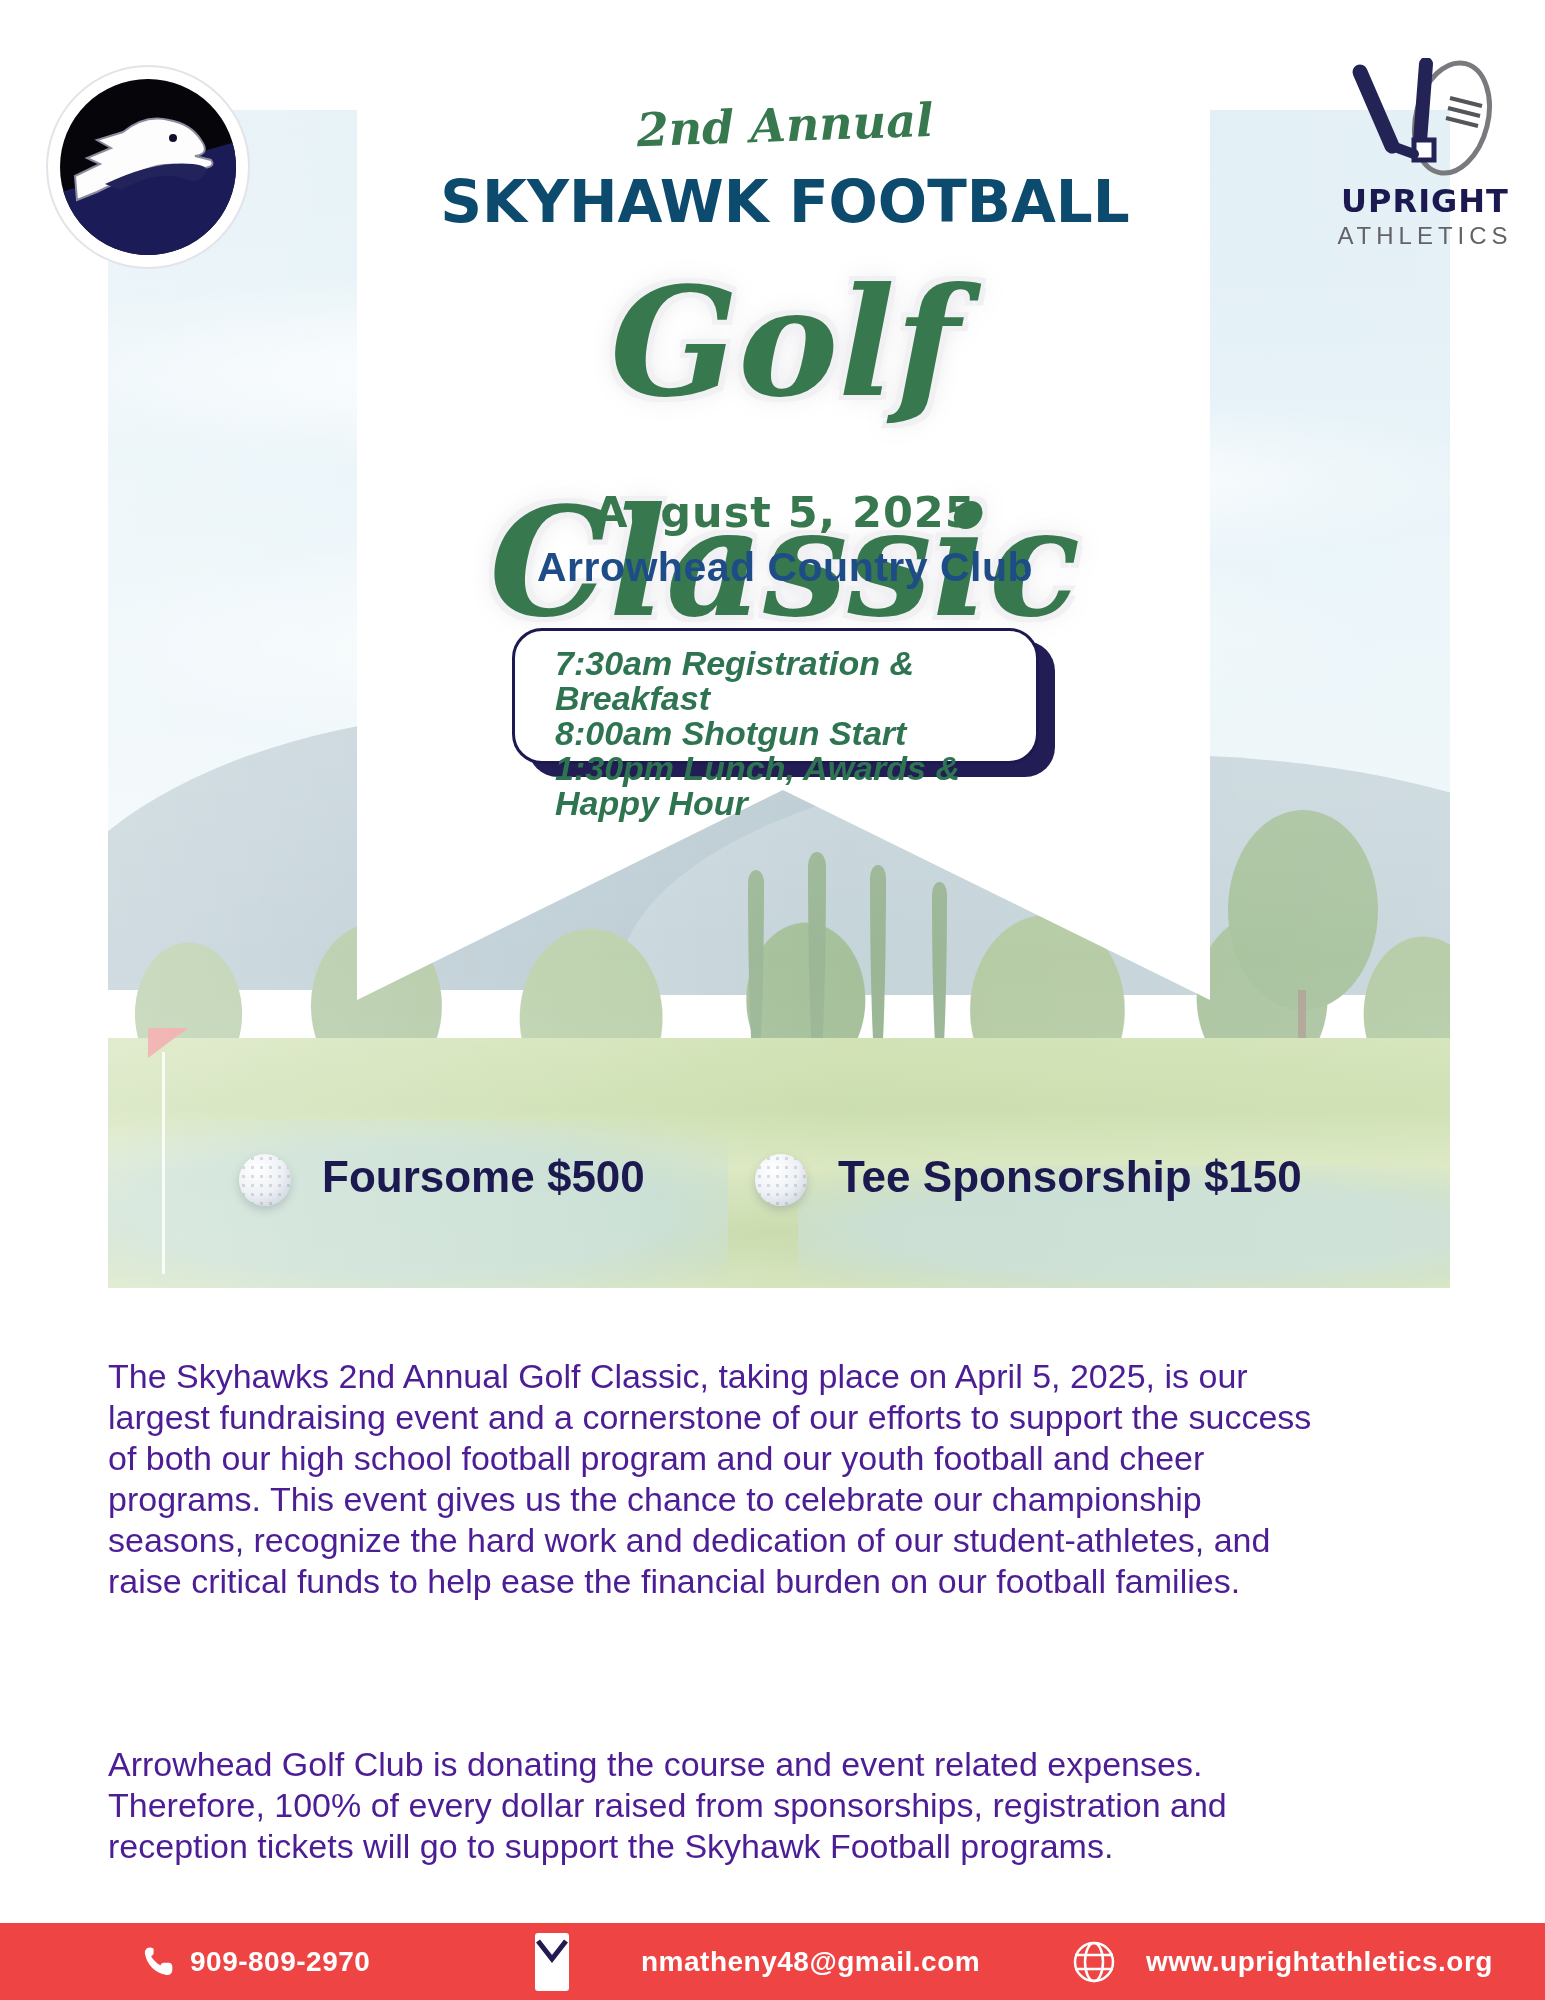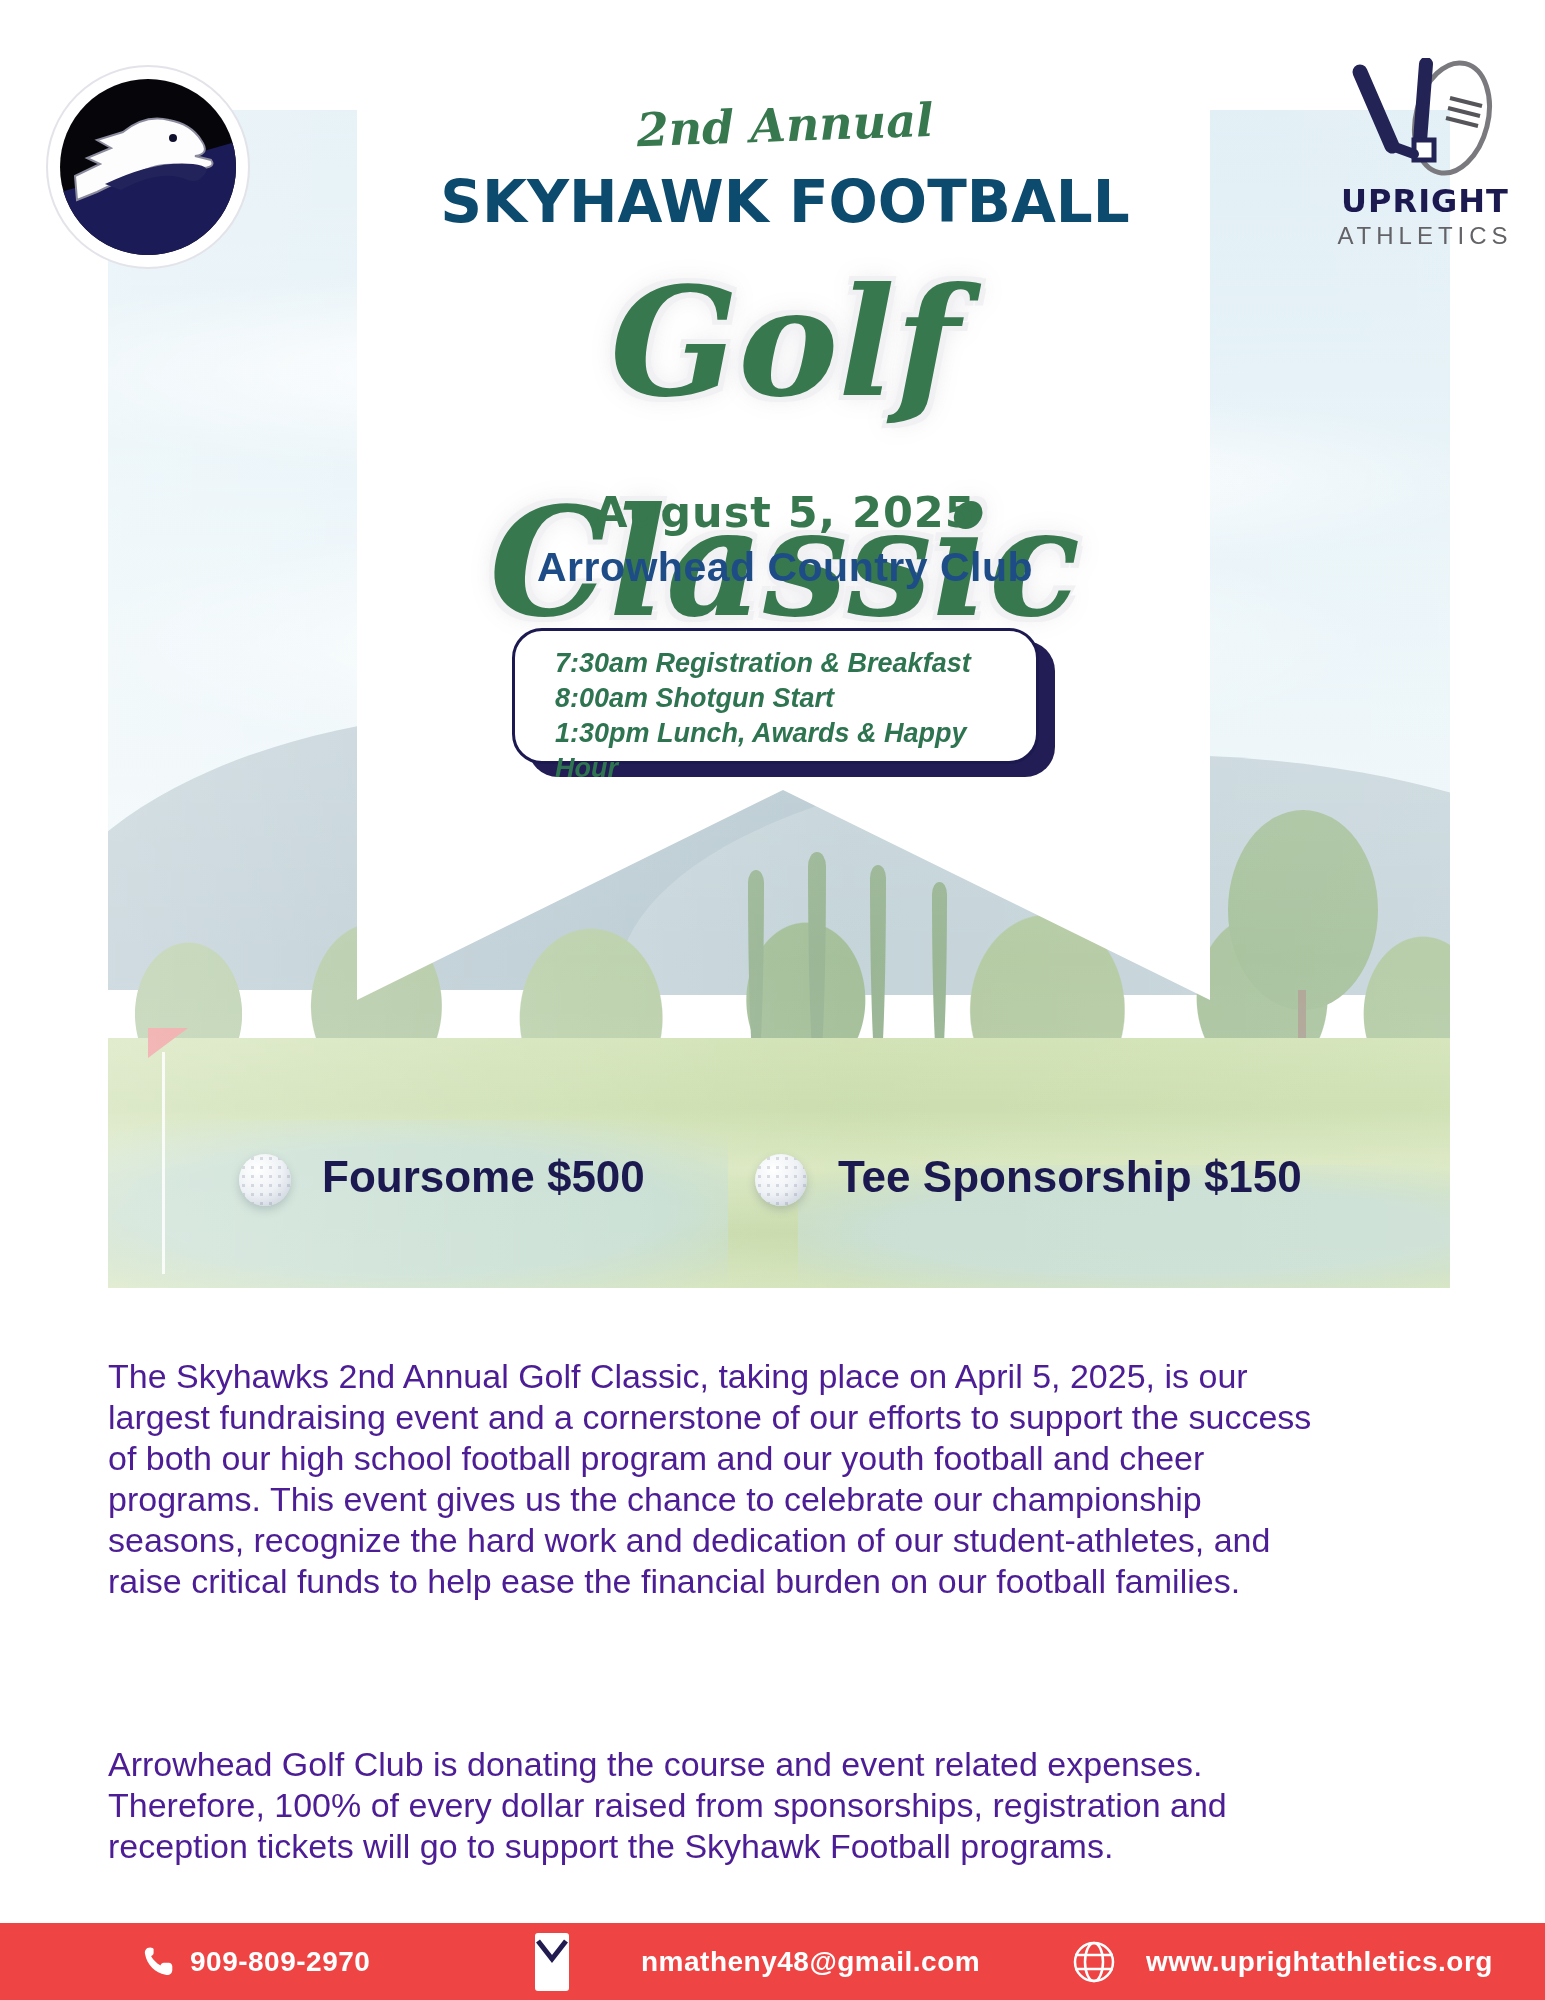--- a/index.html
+++ b/index.html
@@ -65,21 +65,21 @@
                         5px -5px 0 rgba(240,240,243,.95), -5px -5px 0 rgba(240,240,243,.95),
                         0 0 24px rgba(224,224,230,.9); }
   .date { top:487px; font-family:"DejaVu Sans", sans-serif; font-weight:bold; font-size:43px;
           color:#37784E; letter-spacing:1px; }
   .venue { top:544px; font-weight:bold; font-size:41px; color:#1E4C86; letter-spacing:.5px; }
 
   
   .schedule { position:absolute; left:512px; top:628px; width:527px; height:136px; box-sizing:border-box;
               background:#ffffff; border:3px solid #1C1950; border-radius:30px;
               box-shadow:16px 13px 0 #221D55; padding:15px 0 0 40px; }
-  .schedule .line { font-style:italic; font-weight:bold; font-size:27px; line-height:35px;
+  .schedule .line { font-style:italic; font-weight:bold; font-size:34px; line-height:35px;
               color:#2E7450; white-space:pre-line; }
 
   
   .ball { position:absolute; width:52px; height:52px; border-radius:50%;
           background-image:
             radial-gradient(circle, rgba(100,110,135,.22) 1.6px, rgba(0,0,0,0) 2px),
             radial-gradient(circle at 35% 30%, #ffffff 0%, #eef1f5 50%, #d5dbe4 78%, #bfc7d3 100%);
           background-size:9px 9px, 100% 100%;
           box-shadow:0 4px 8px rgba(80,90,110,.25); }
   .ball1 { left:239px; top:1154px; }

